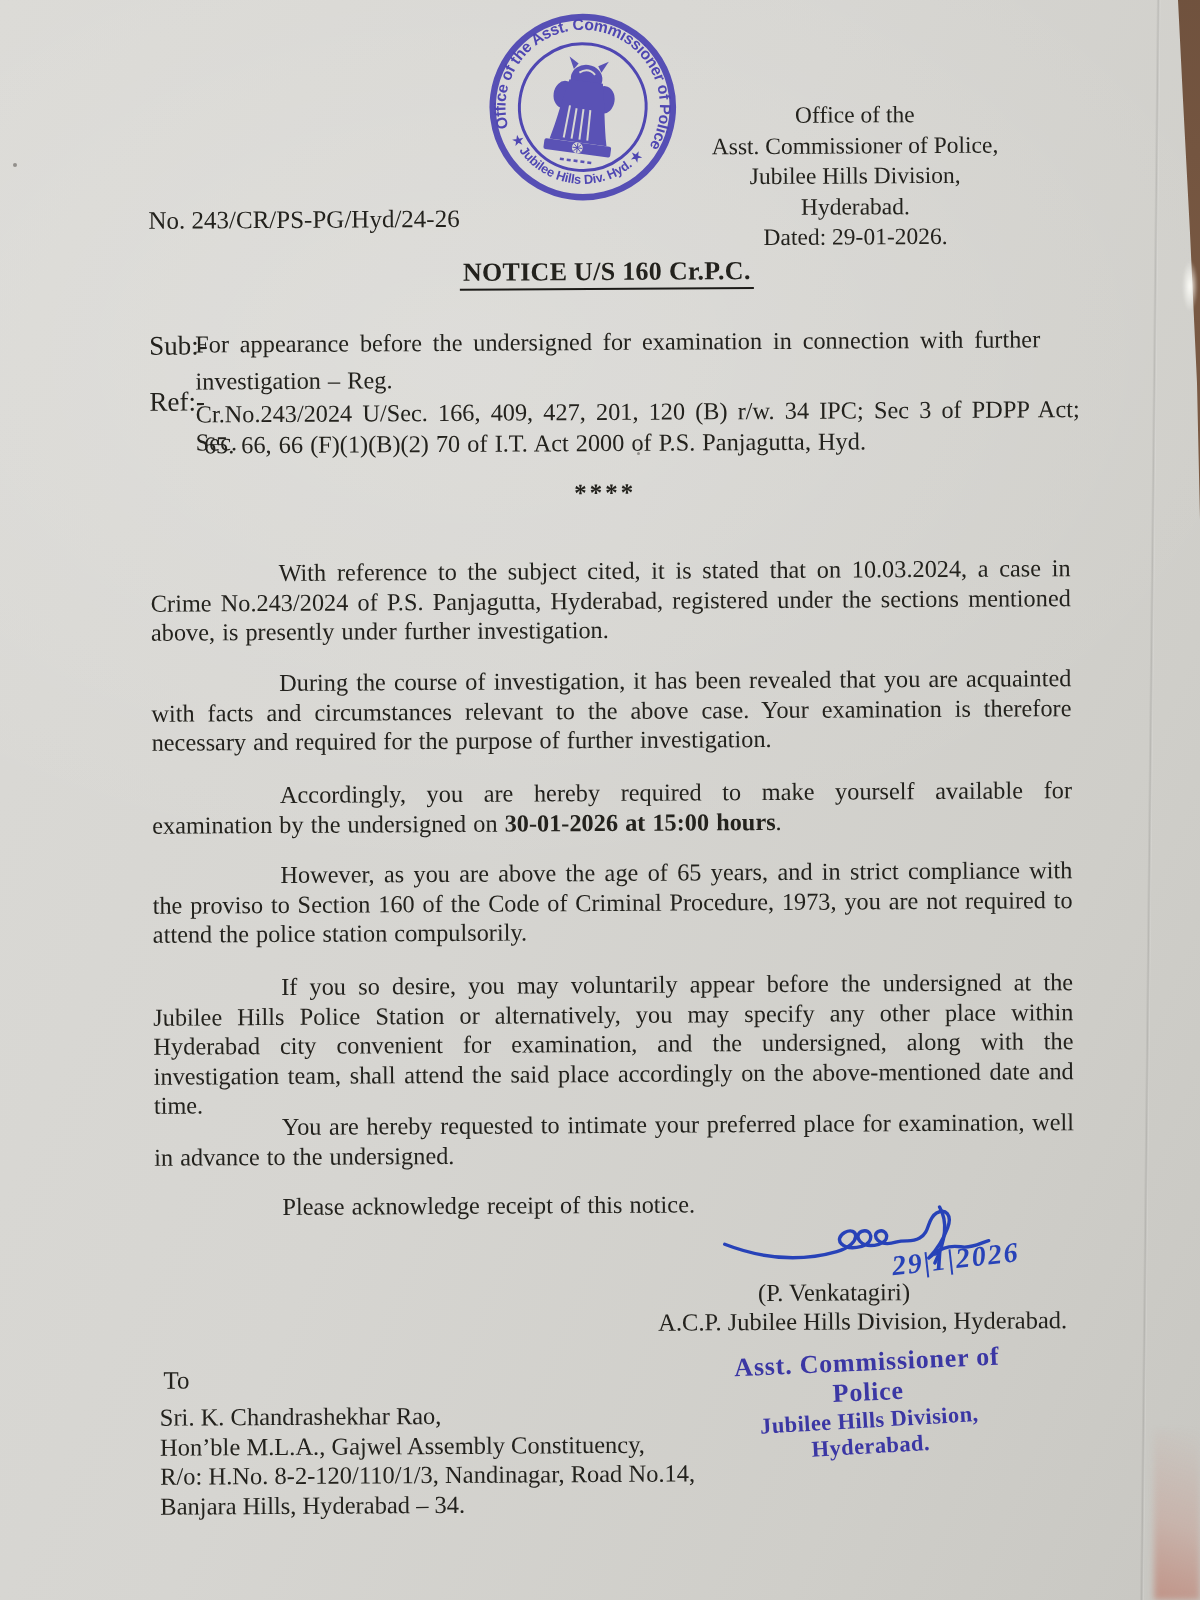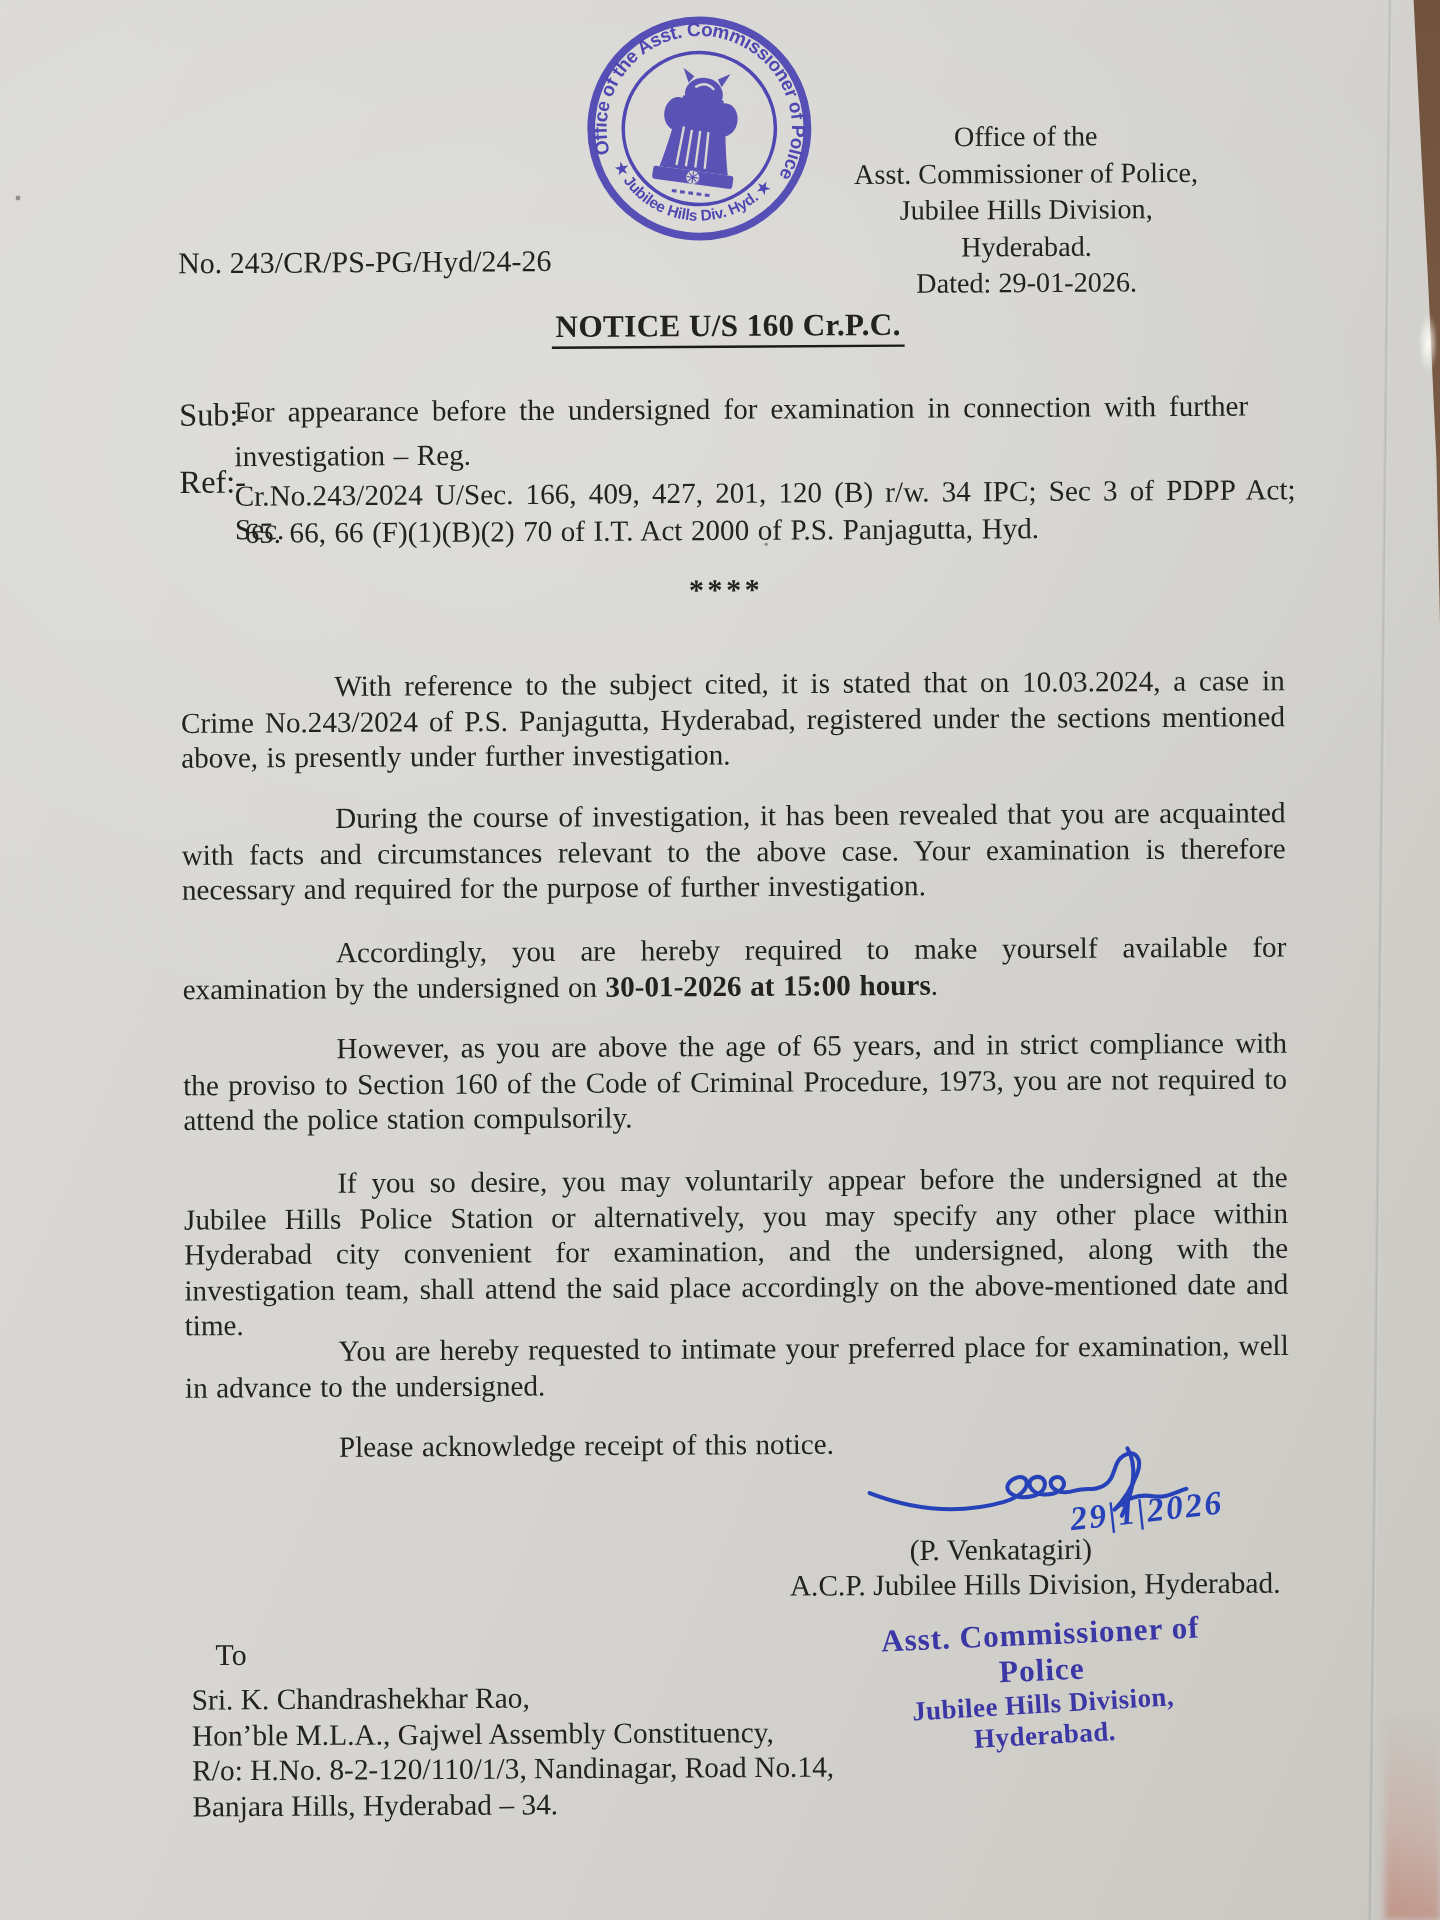--- a/index.html
+++ b/index.html
@@ -60,21 +60,21 @@
   .sig-svg{position:absolute;left:712px;top:1203px;}
   .sig-name{position:absolute;left:681px;top:1280px;width:300px;text-align:center;font-size:24.5px;}
   .sig-desig{position:absolute;left:655px;top:1309px;font-size:24.5px;}
 
   .stamp{position:absolute;left:700px;top:1349px;width:330px;text-align:center;
     color:#3b37a4;font-weight:bold;transform:rotate(-2.2deg);}
   .stamp .l1{font-size:26px;letter-spacing:.8px;line-height:30px;}
   .stamp .l2{font-size:22.5px;letter-spacing:.4px;transform:rotate(-.8deg);}
 
   
-  .to-label{position:absolute;left:176px;top:1364px;font-size:25px;}
+  .to-label{position:absolute;left:160px;top:1364px;font-size:25px;}
   .addr{position:absolute;left:156px;top:1400px;font-size:24.5px;line-height:29.5px;}
 
   .seal{position:absolute;left:488px;top:8px;transform:rotate(8deg);opacity:.93;}
 </style>
 </head>
 <body>
 
 <div class="scene">
   <div class="paper"></div>
   <div class="crease"></div>

